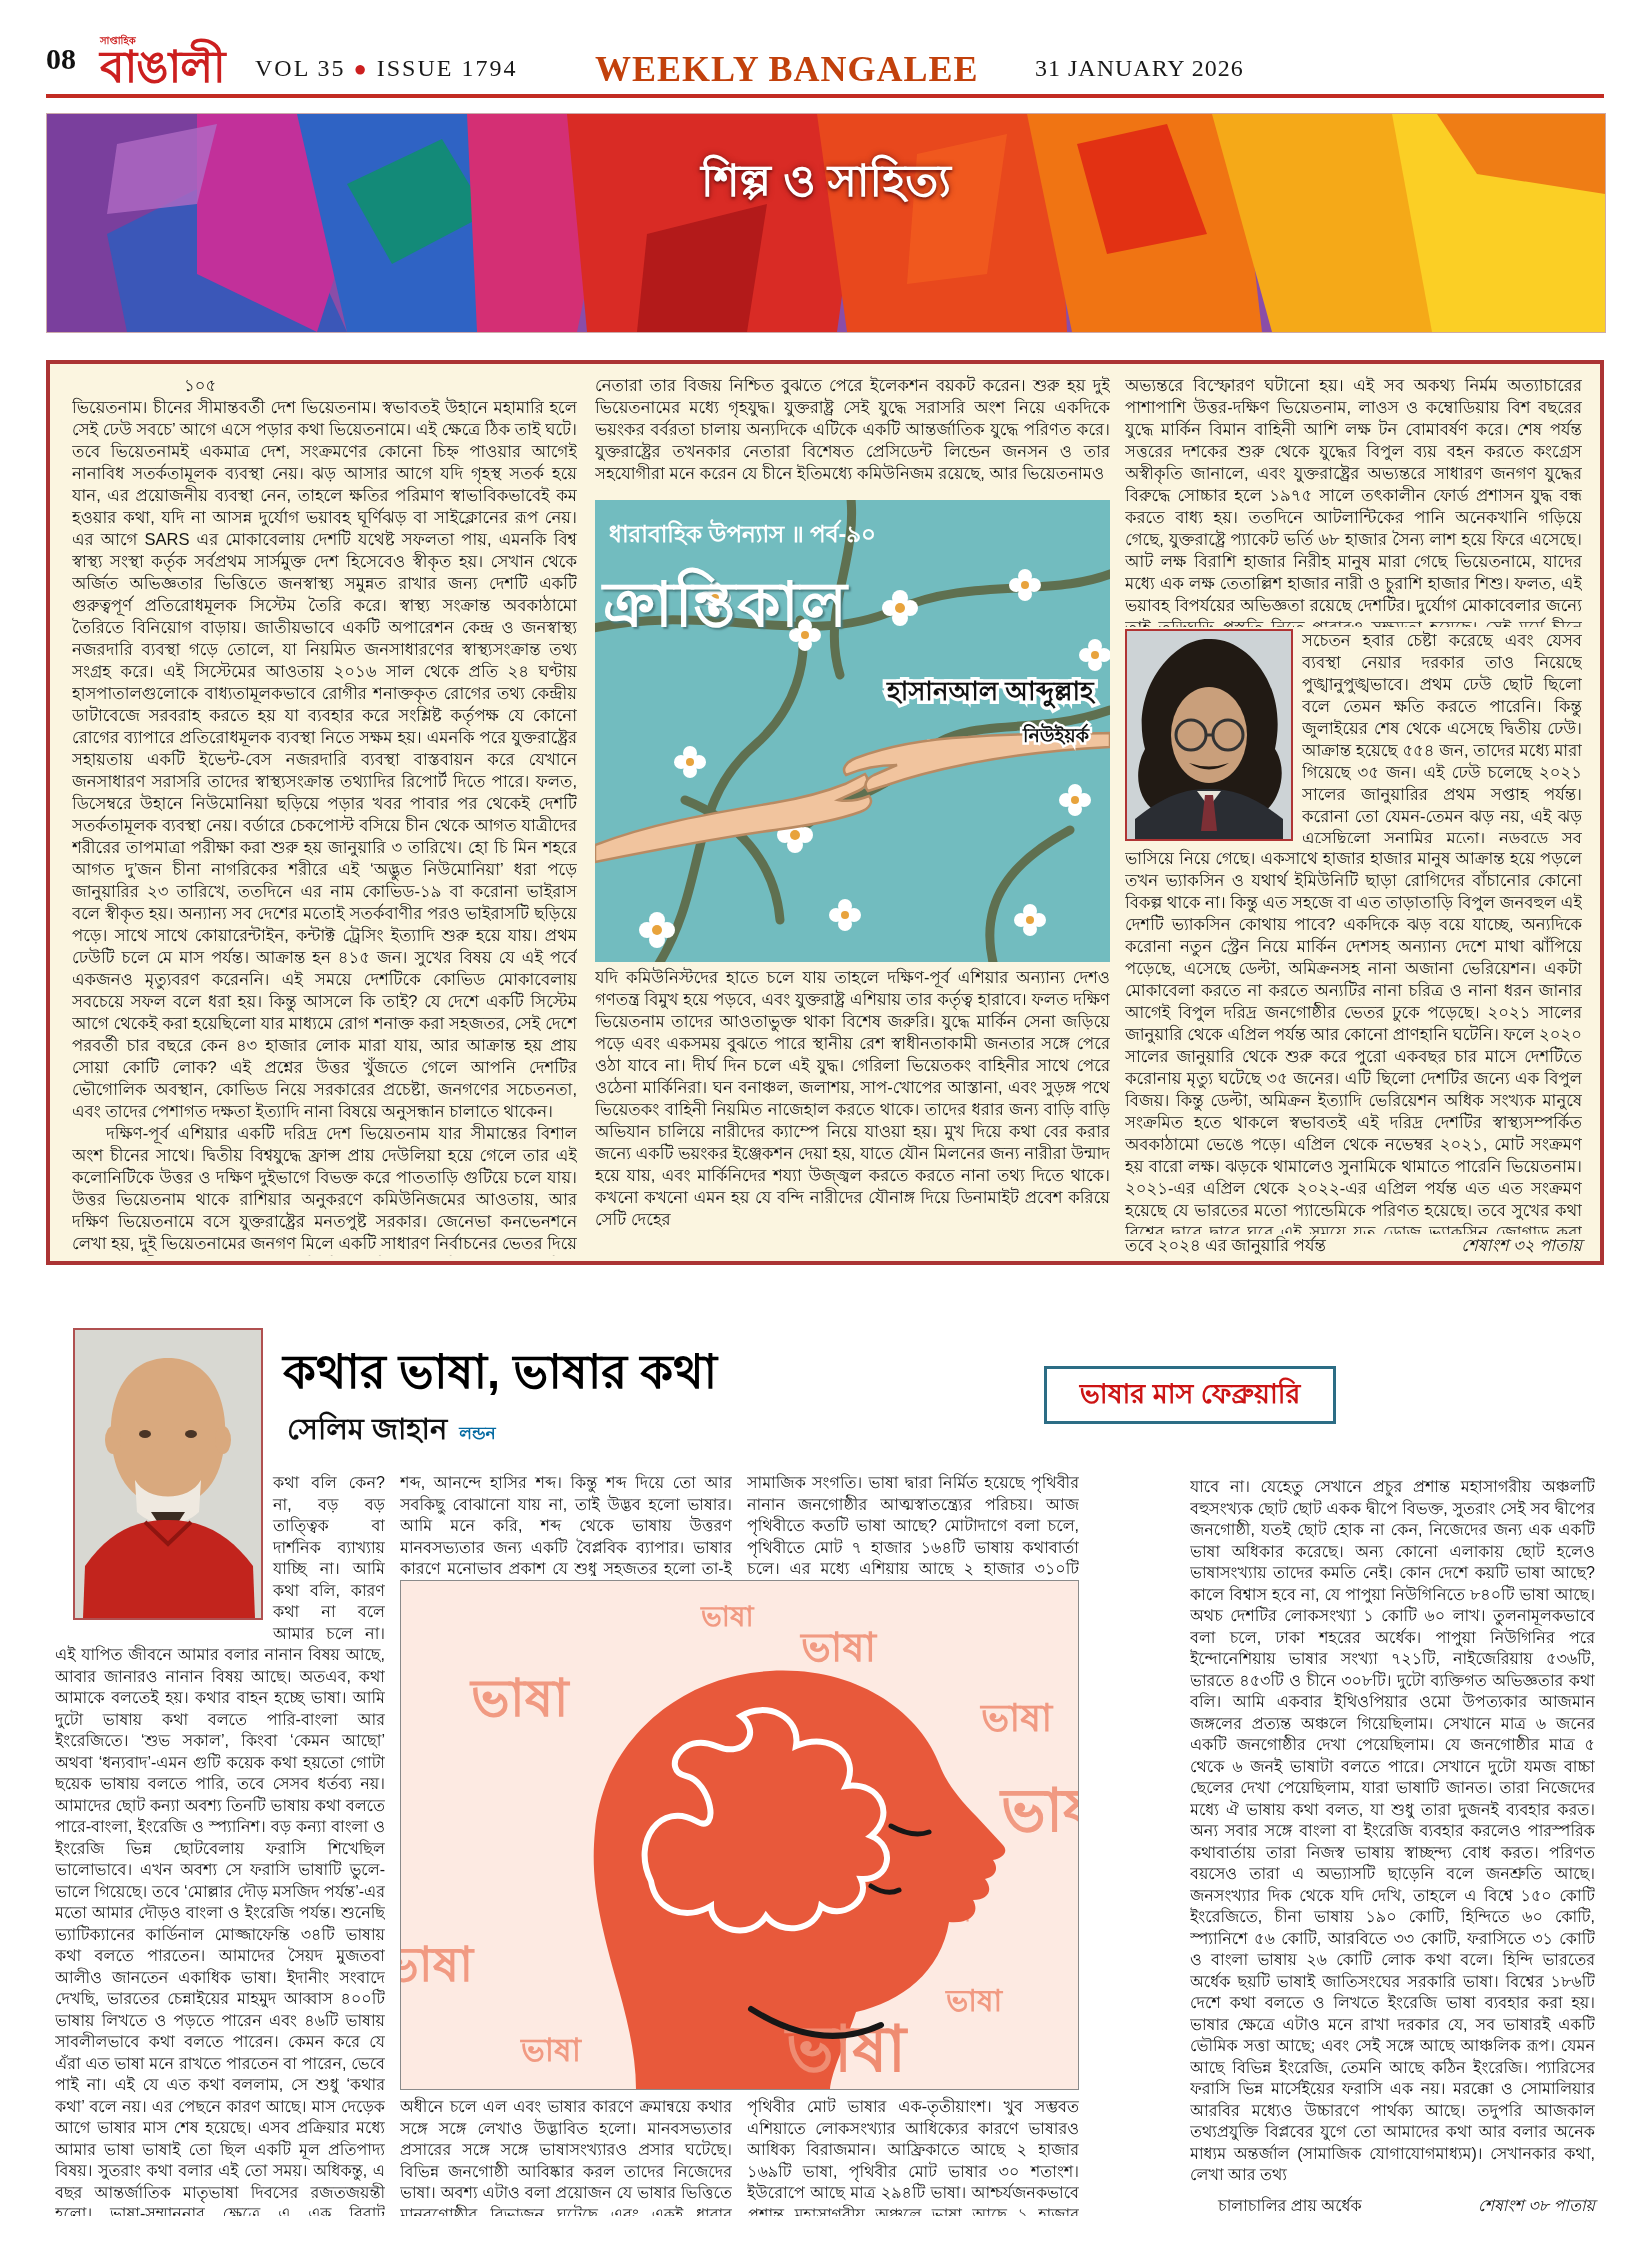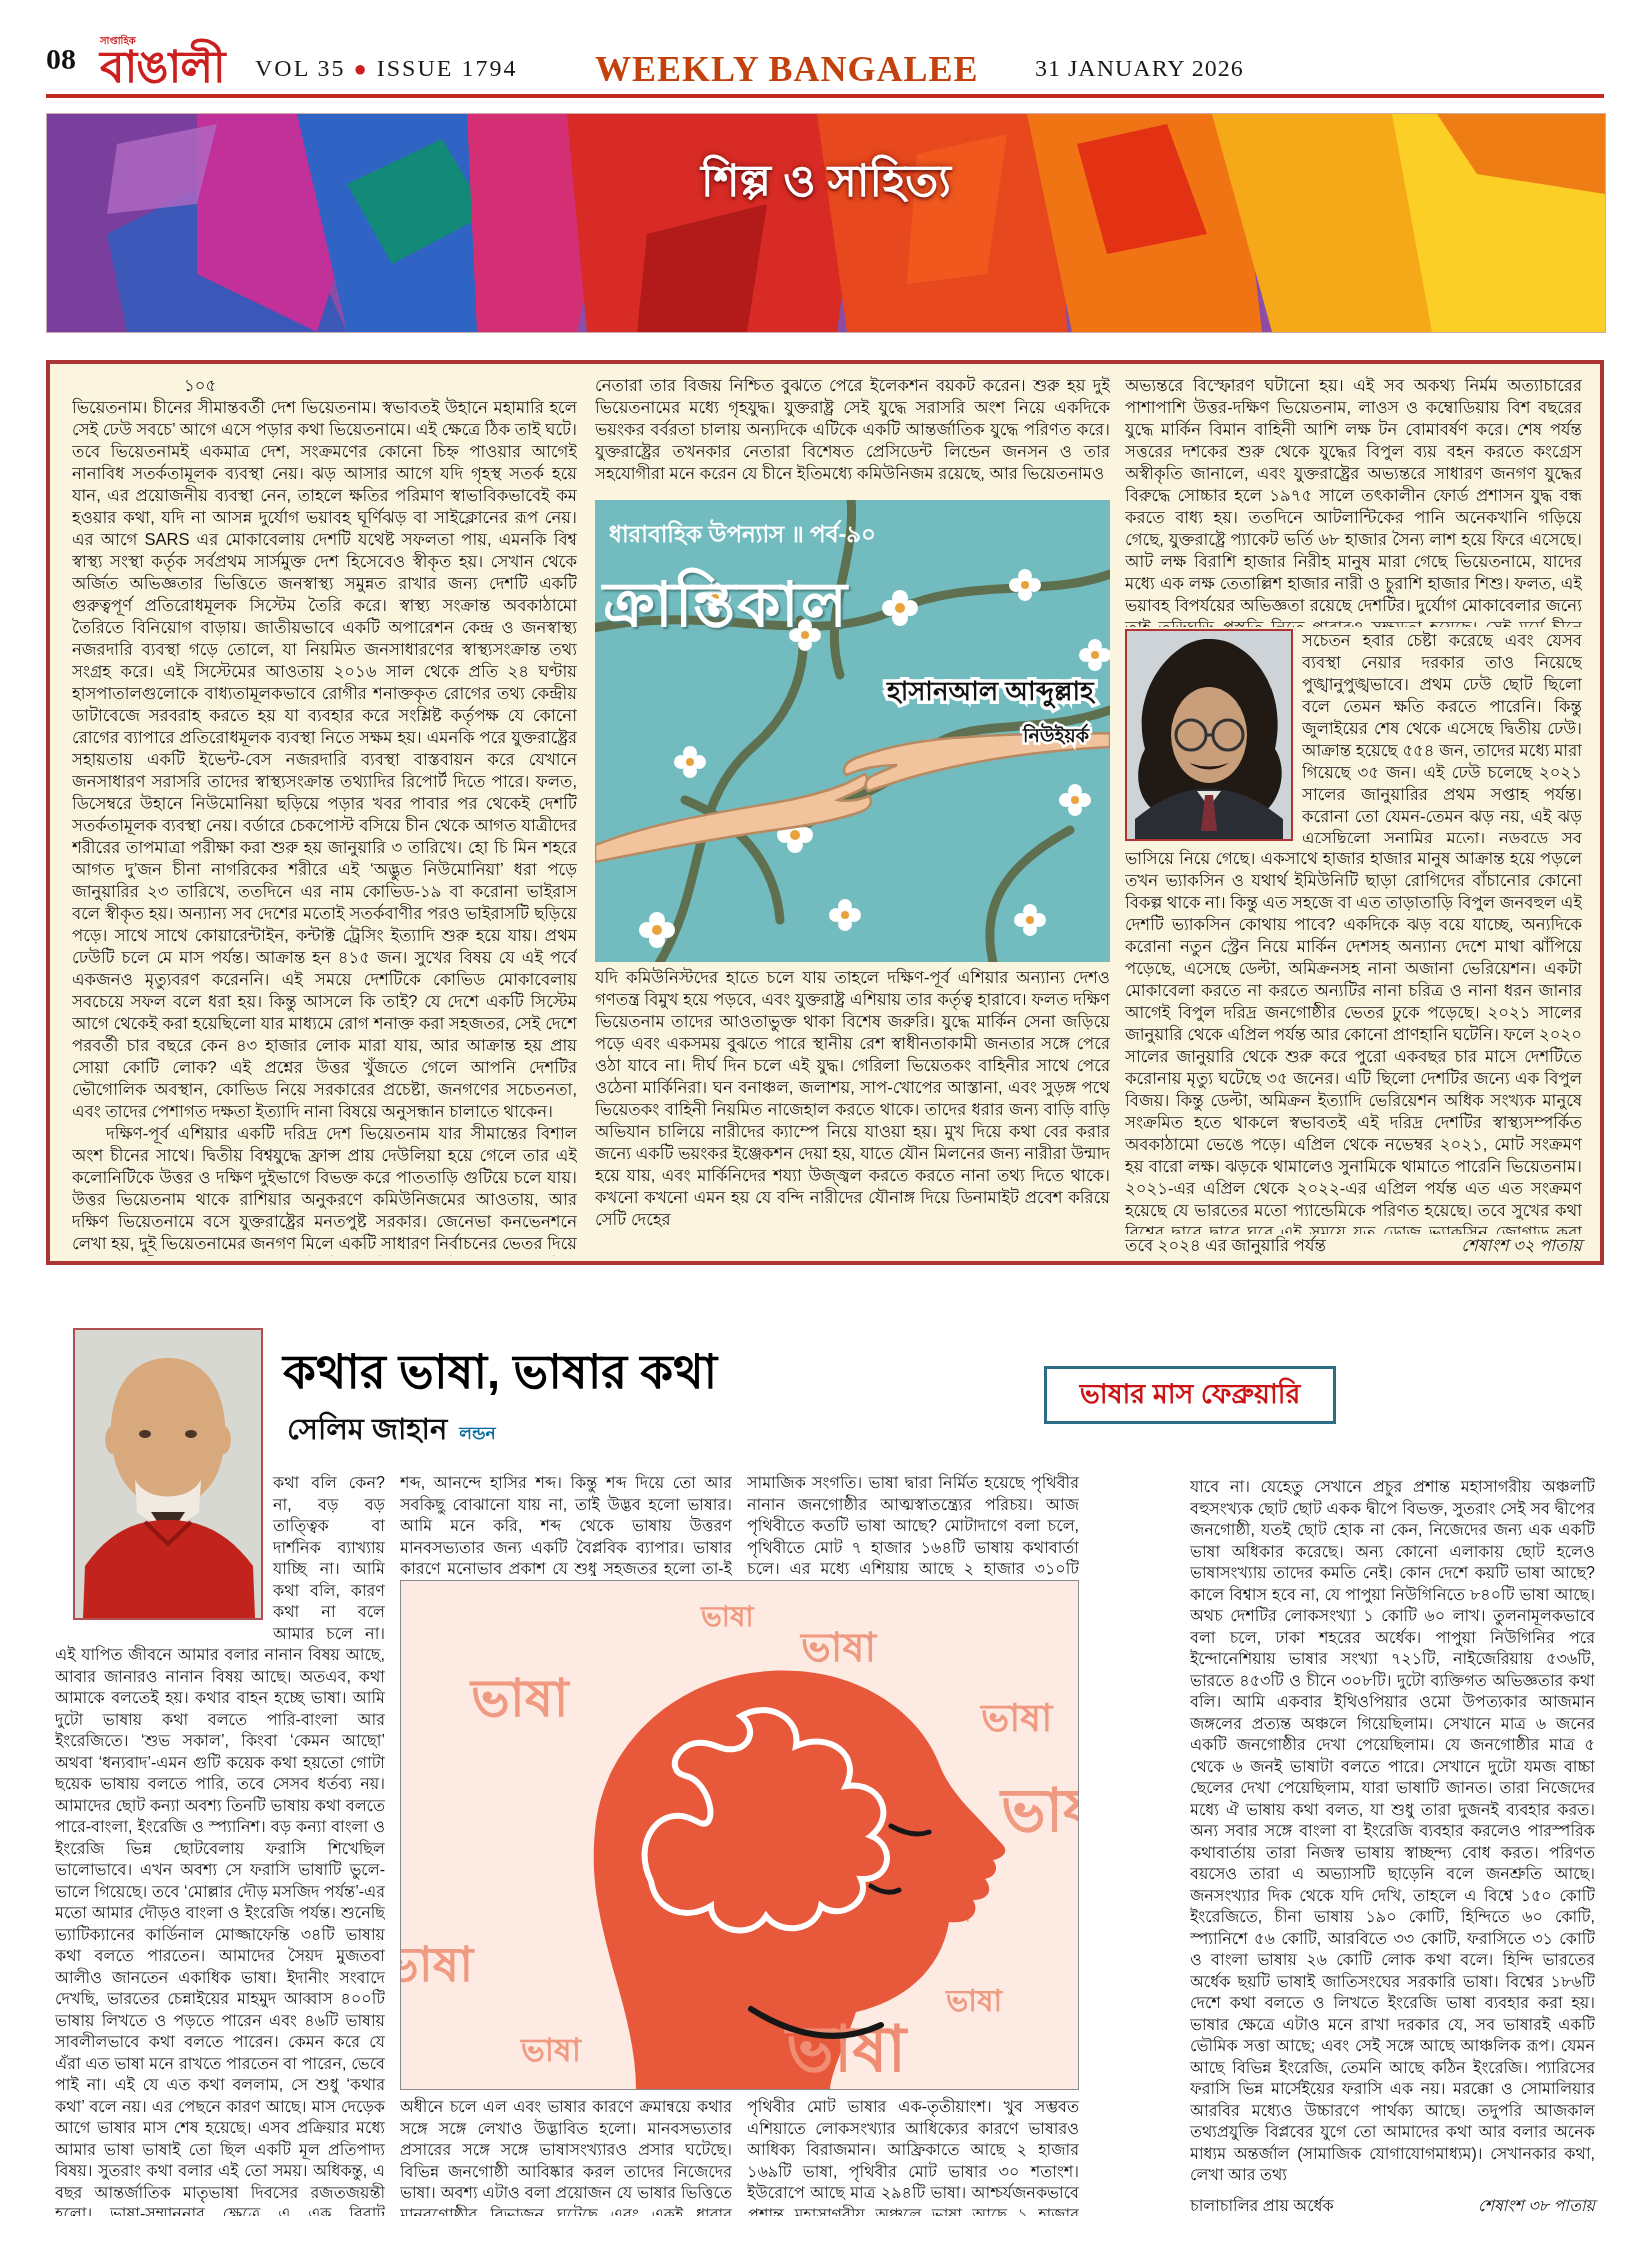--- a/index.html
+++ b/index.html
@@ -279,19 +279,19 @@
       <path d="M470,305 q16,10 28,4" fill="none" stroke="#171717" stroke-width="5" stroke-linecap="round"></path>
       <path d="M350,428 q70,44 130,16" fill="none" stroke="#171717" stroke-width="6" stroke-linecap="round"></path>
     </svg>
   </div>
 
   <div class="abs btext l-col" style="left:400px;top:2096px;width:332px;height:120px;">অধীনে চলে এল এবং ভাষার কারণে ক্রমান্বয়ে কথার সঙ্গে সঙ্গে লেখাও উদ্ভাবিত হলো। মানবসভ্যতার প্রসারের সঙ্গে সঙ্গে ভাষাসংখ্যারও প্রসার ঘটেছে। বিভিন্ন জনগোষ্ঠী আবিষ্কার করল তাদের নিজেদের ভাষা। অবশ্য এটাও বলা প্রয়োজন যে ভাষার ভিত্তিতে মানবগোষ্ঠীর বিভাজন ঘটেছে এবং একই ধারার কারণে একটি জনগোষ্ঠীর মধ্যে ঘটেছে</div>
   <div class="abs btext l-col" style="left:747px;top:2096px;width:332px;height:120px;">পৃথিবীর মোট ভাষার এক-তৃতীয়াংশ। খুব সম্ভবত এশিয়াতে লোকসংখ্যার আধিক্যের কারণে ভাষারও আধিক্য বিরাজমান। আফ্রিকাতে আছে ২ হাজার ১৬৯টি ভাষা, পৃথিবীর মোট ভাষার ৩০ শতাংশ। ইউরোপে আছে মাত্র ২৯৪টি ভাষা। আশ্চর্যজনকভাবে প্রশান্ত মহাসাগরীয় অঞ্চলে ভাষা আছে ১ হাজার ৩২১টি, লোকসংখ্যার নিরিখে এটাকে অতিরিক্ত বলা</div>
 
   <div class="abs l-col4flex" style="left:1190px;top:1476px;width:405px;height:740px;">
     <div class="btext l-col" style="flex:1;">যাবে না। যেহেতু সেখানে প্রচুর প্রশান্ত মহাসাগরীয় অঞ্চলটি বহুসংখ্যক ছোট ছোট একক দ্বীপে বিভক্ত, সুতরাং সেই সব দ্বীপের জনগোষ্ঠী, যতই ছোট হোক না কেন, নিজেদের জন্য এক একটি ভাষা অধিকার করেছে। অন্য কোনো এলাকায় ছোট হলেও ভাষাসংখ্যায় তাদের কমতি নেই। কোন দেশে কয়টি ভাষা আছে? কালে বিশ্বাস হবে না, যে পাপুয়া নিউগিনিতে ৮৪০টি ভাষা আছে। অথচ দেশটির লোকসংখ্যা ১ কোটি ৬০ লাখ। তুলনামূলকভাবে বলা চলে, ঢাকা শহরের অর্ধেক। পাপুয়া নিউগিনির পরে ইন্দোনেশিয়ায় ভাষার সংখ্যা ৭২১টি, নাইজেরিয়ায় ৫৩৬টি, ভারতে ৪৫৩টি ও চীনে ৩০৮টি। দুটো ব্যক্তিগত অভিজ্ঞতার কথা বলি। আমি একবার ইথিওপিয়ার ওমো উপত্যকার আজমান জঙ্গলের প্রত্যন্ত অঞ্চলে গিয়েছিলাম। সেখানে মাত্র ৬ জনের একটি জনগোষ্ঠীর দেখা পেয়েছিলাম। যে জনগোষ্ঠীর মাত্র ৫ থেকে ৬ জনই ভাষাটা বলতে পারে। সেখানে দুটো যমজ বাচ্চা ছেলের দেখা পেয়েছিলাম, যারা ভাষাটি জানত। তারা নিজেদের মধ্যে ঐ ভাষায় কথা বলত, যা শুধু তারা দুজনই ব্যবহার করত। অন্য সবার সঙ্গে বাংলা বা ইংরেজি ব্যবহার করলেও পারস্পরিক কথাবার্তায় তারা নিজস্ব ভাষায় স্বাচ্ছন্দ্য বোধ করত। পরিণত বয়সেও তারা এ অভ্যাসটি ছাড়েনি বলে জনশ্রুতি আছে। জনসংখ্যার দিক থেকে যদি দেখি, তাহলে এ বিশ্বে ১৫০ কোটি ইংরেজিতে, চীনা ভাষায় ১৯০ কোটি, হিন্দিতে ৬০ কোটি, স্প্যানিশে ৫৬ কোটি, আরবিতে ৩৩ কোটি, ফরাসিতে ৩১ কোটি ও বাংলা ভাষায় ২৬ কোটি লোক কথা বলে। হিন্দি ভারতের অর্ধেক ছয়টি ভাষাই জাতিসংঘের সরকারি ভাষা। বিশ্বের ১৮৬টি দেশে কথা বলতে ও লিখতে ইংরেজি ভাষা ব্যবহার করা হয়। ভাষার ক্ষেত্রে এটাও মনে রাখা দরকার যে, সব ভাষারই একটি ভৌমিক সত্তা আছে; এবং সেই সঙ্গে আছে আঞ্চলিক রূপ। যেমন আছে বিভিন্ন ইংরেজি, তেমনি আছে কঠিন ইংরেজি। প্যারিসের ফরাসি ভিন্ন মার্সেইয়ের ফরাসি এক নয়। মরক্কো ও সোমালিয়ার আরবির মধ্যেও উচ্চারণে পার্থক্য আছে। তদুপরি আজকাল তথ্যপ্রযুক্তি বিপ্লবের যুগে তো আমাদের কথা আর বলার অনেক মাধ্যম অন্তর্জাল (সামাজিক যোগাযোগমাধ্যম)। সেখানকার কথা, লেখা আর তথ্য</div>
-    <div class="endrow l-col" style="flex:none;">
+    <div class="endrow l-col" style="flex:none;margin-left:28px;">
       <span>চালাচালির প্রায় অর্ধেক</span>
       <span class="cont">শেষাংশ ৩৮ পাতায়</span>
     </div>
   </div>
 
 </div>
 
 </body></html>

